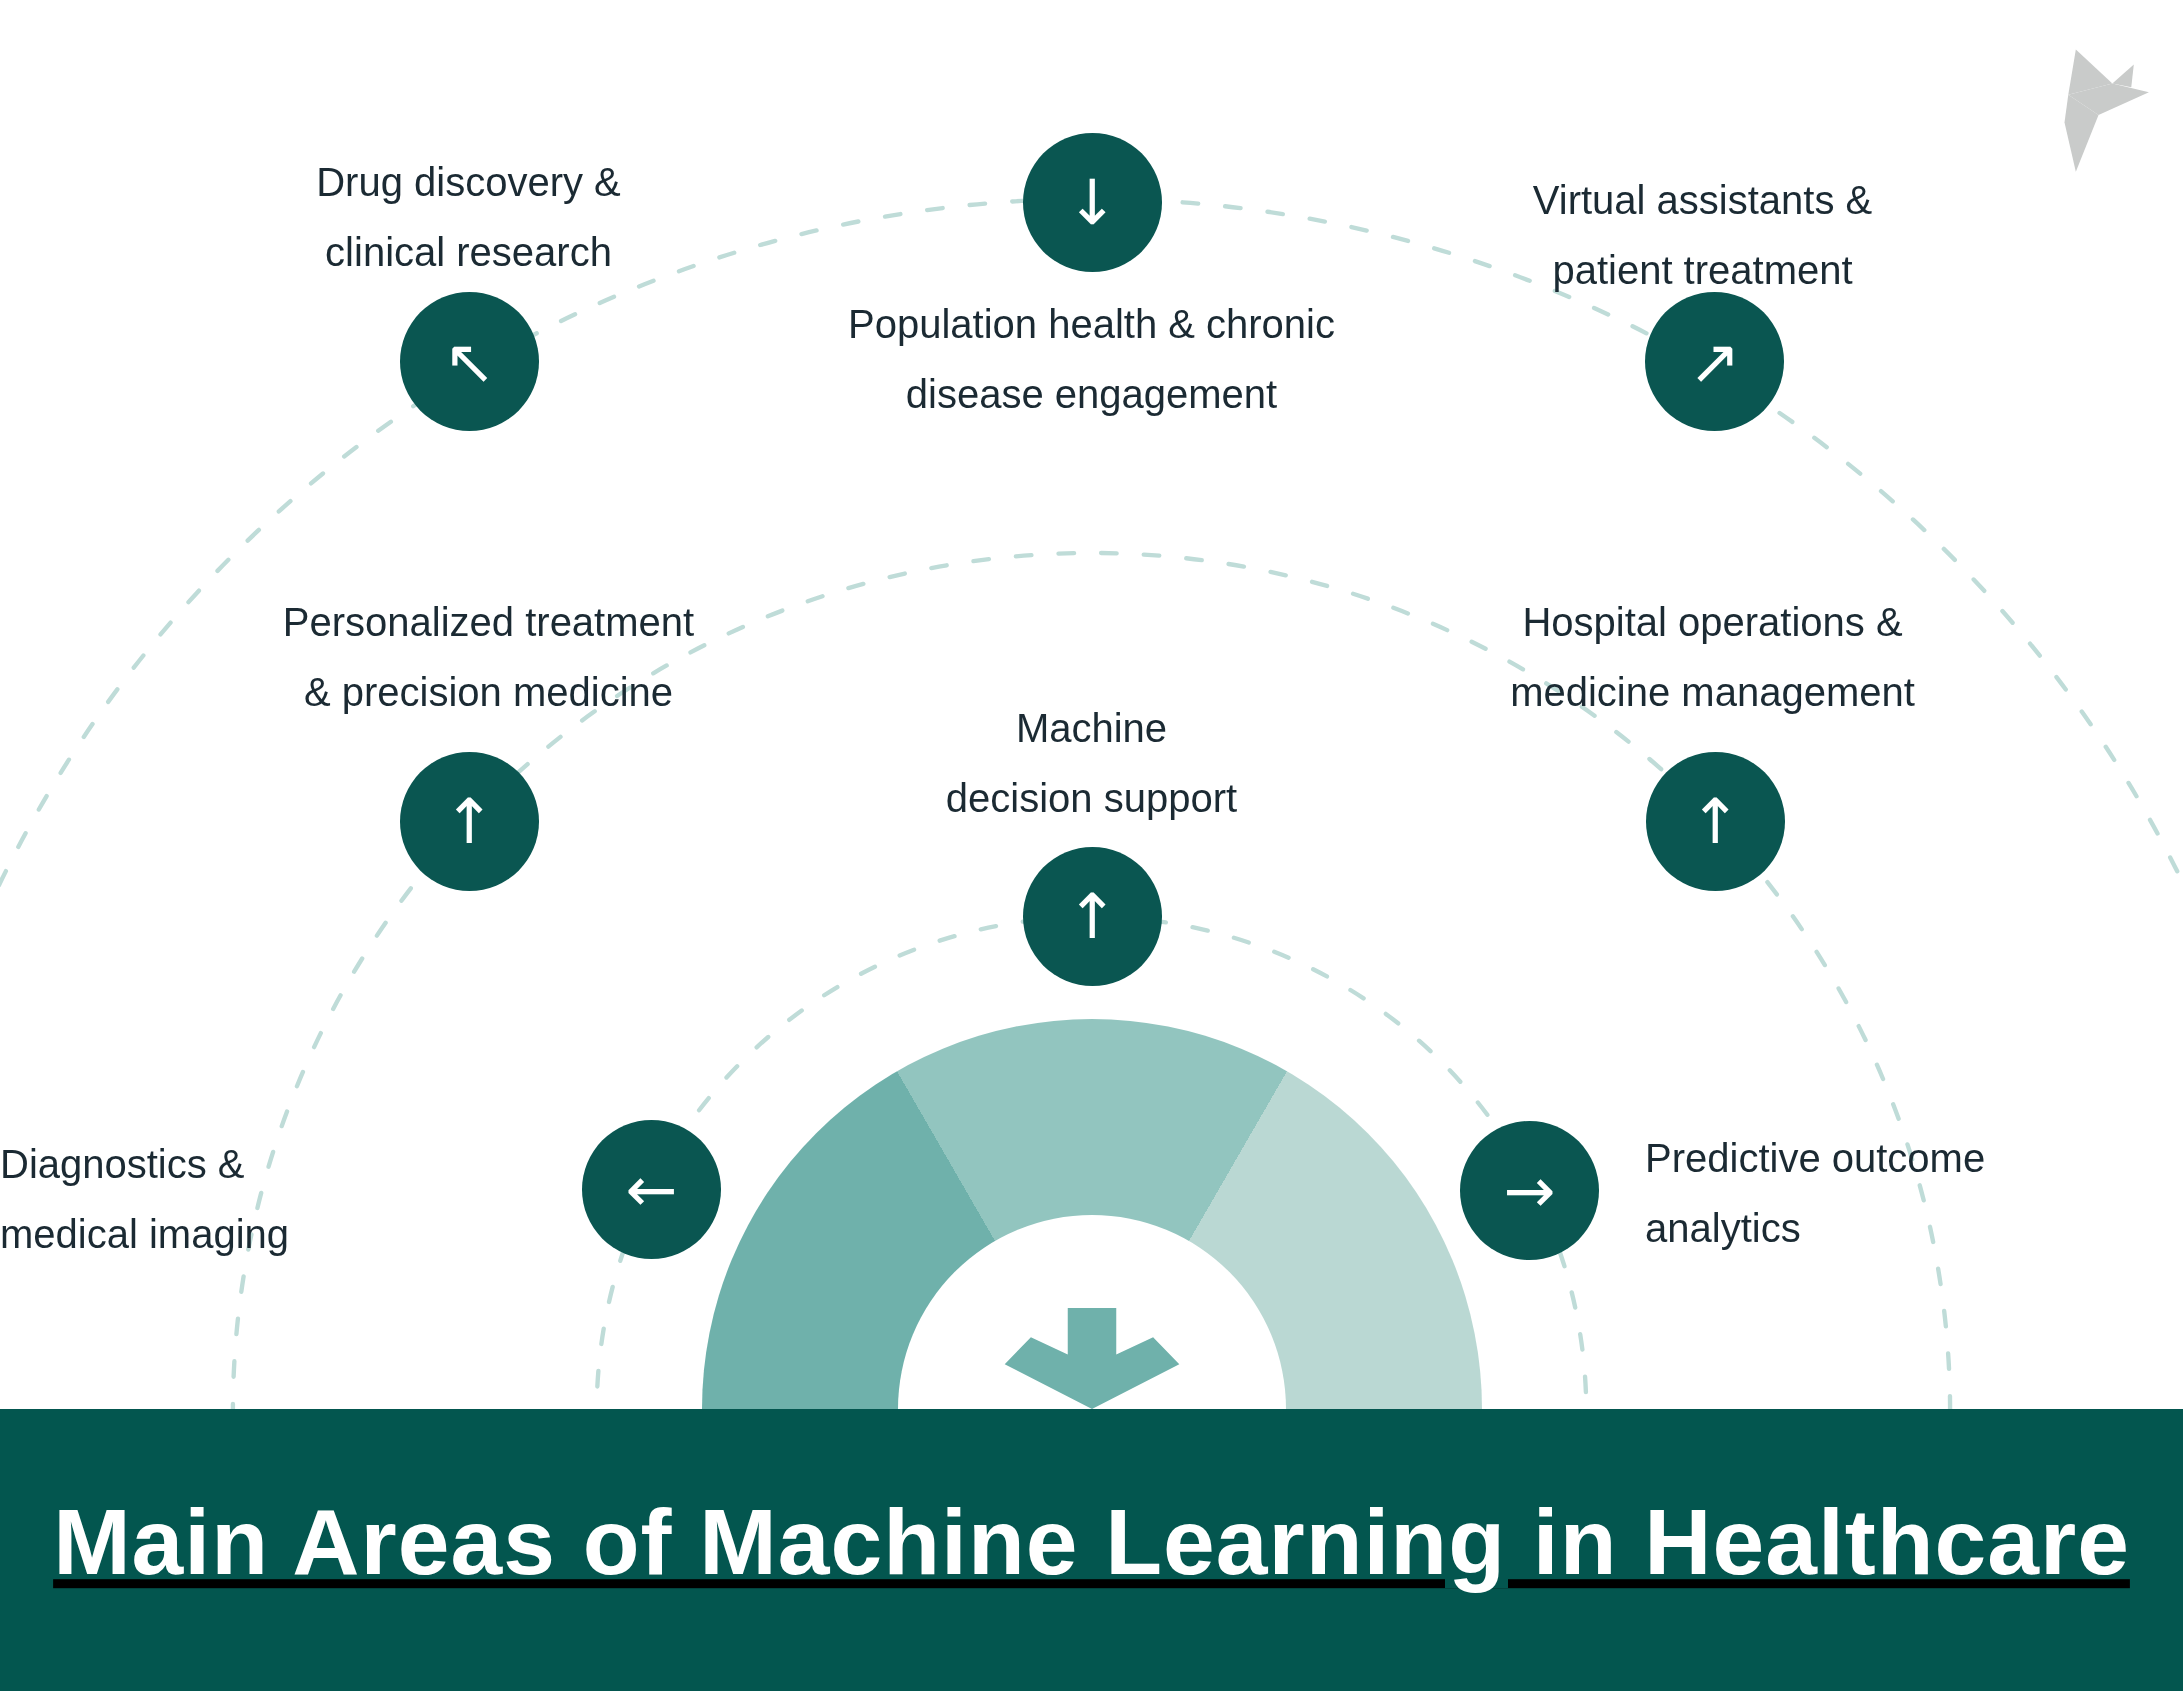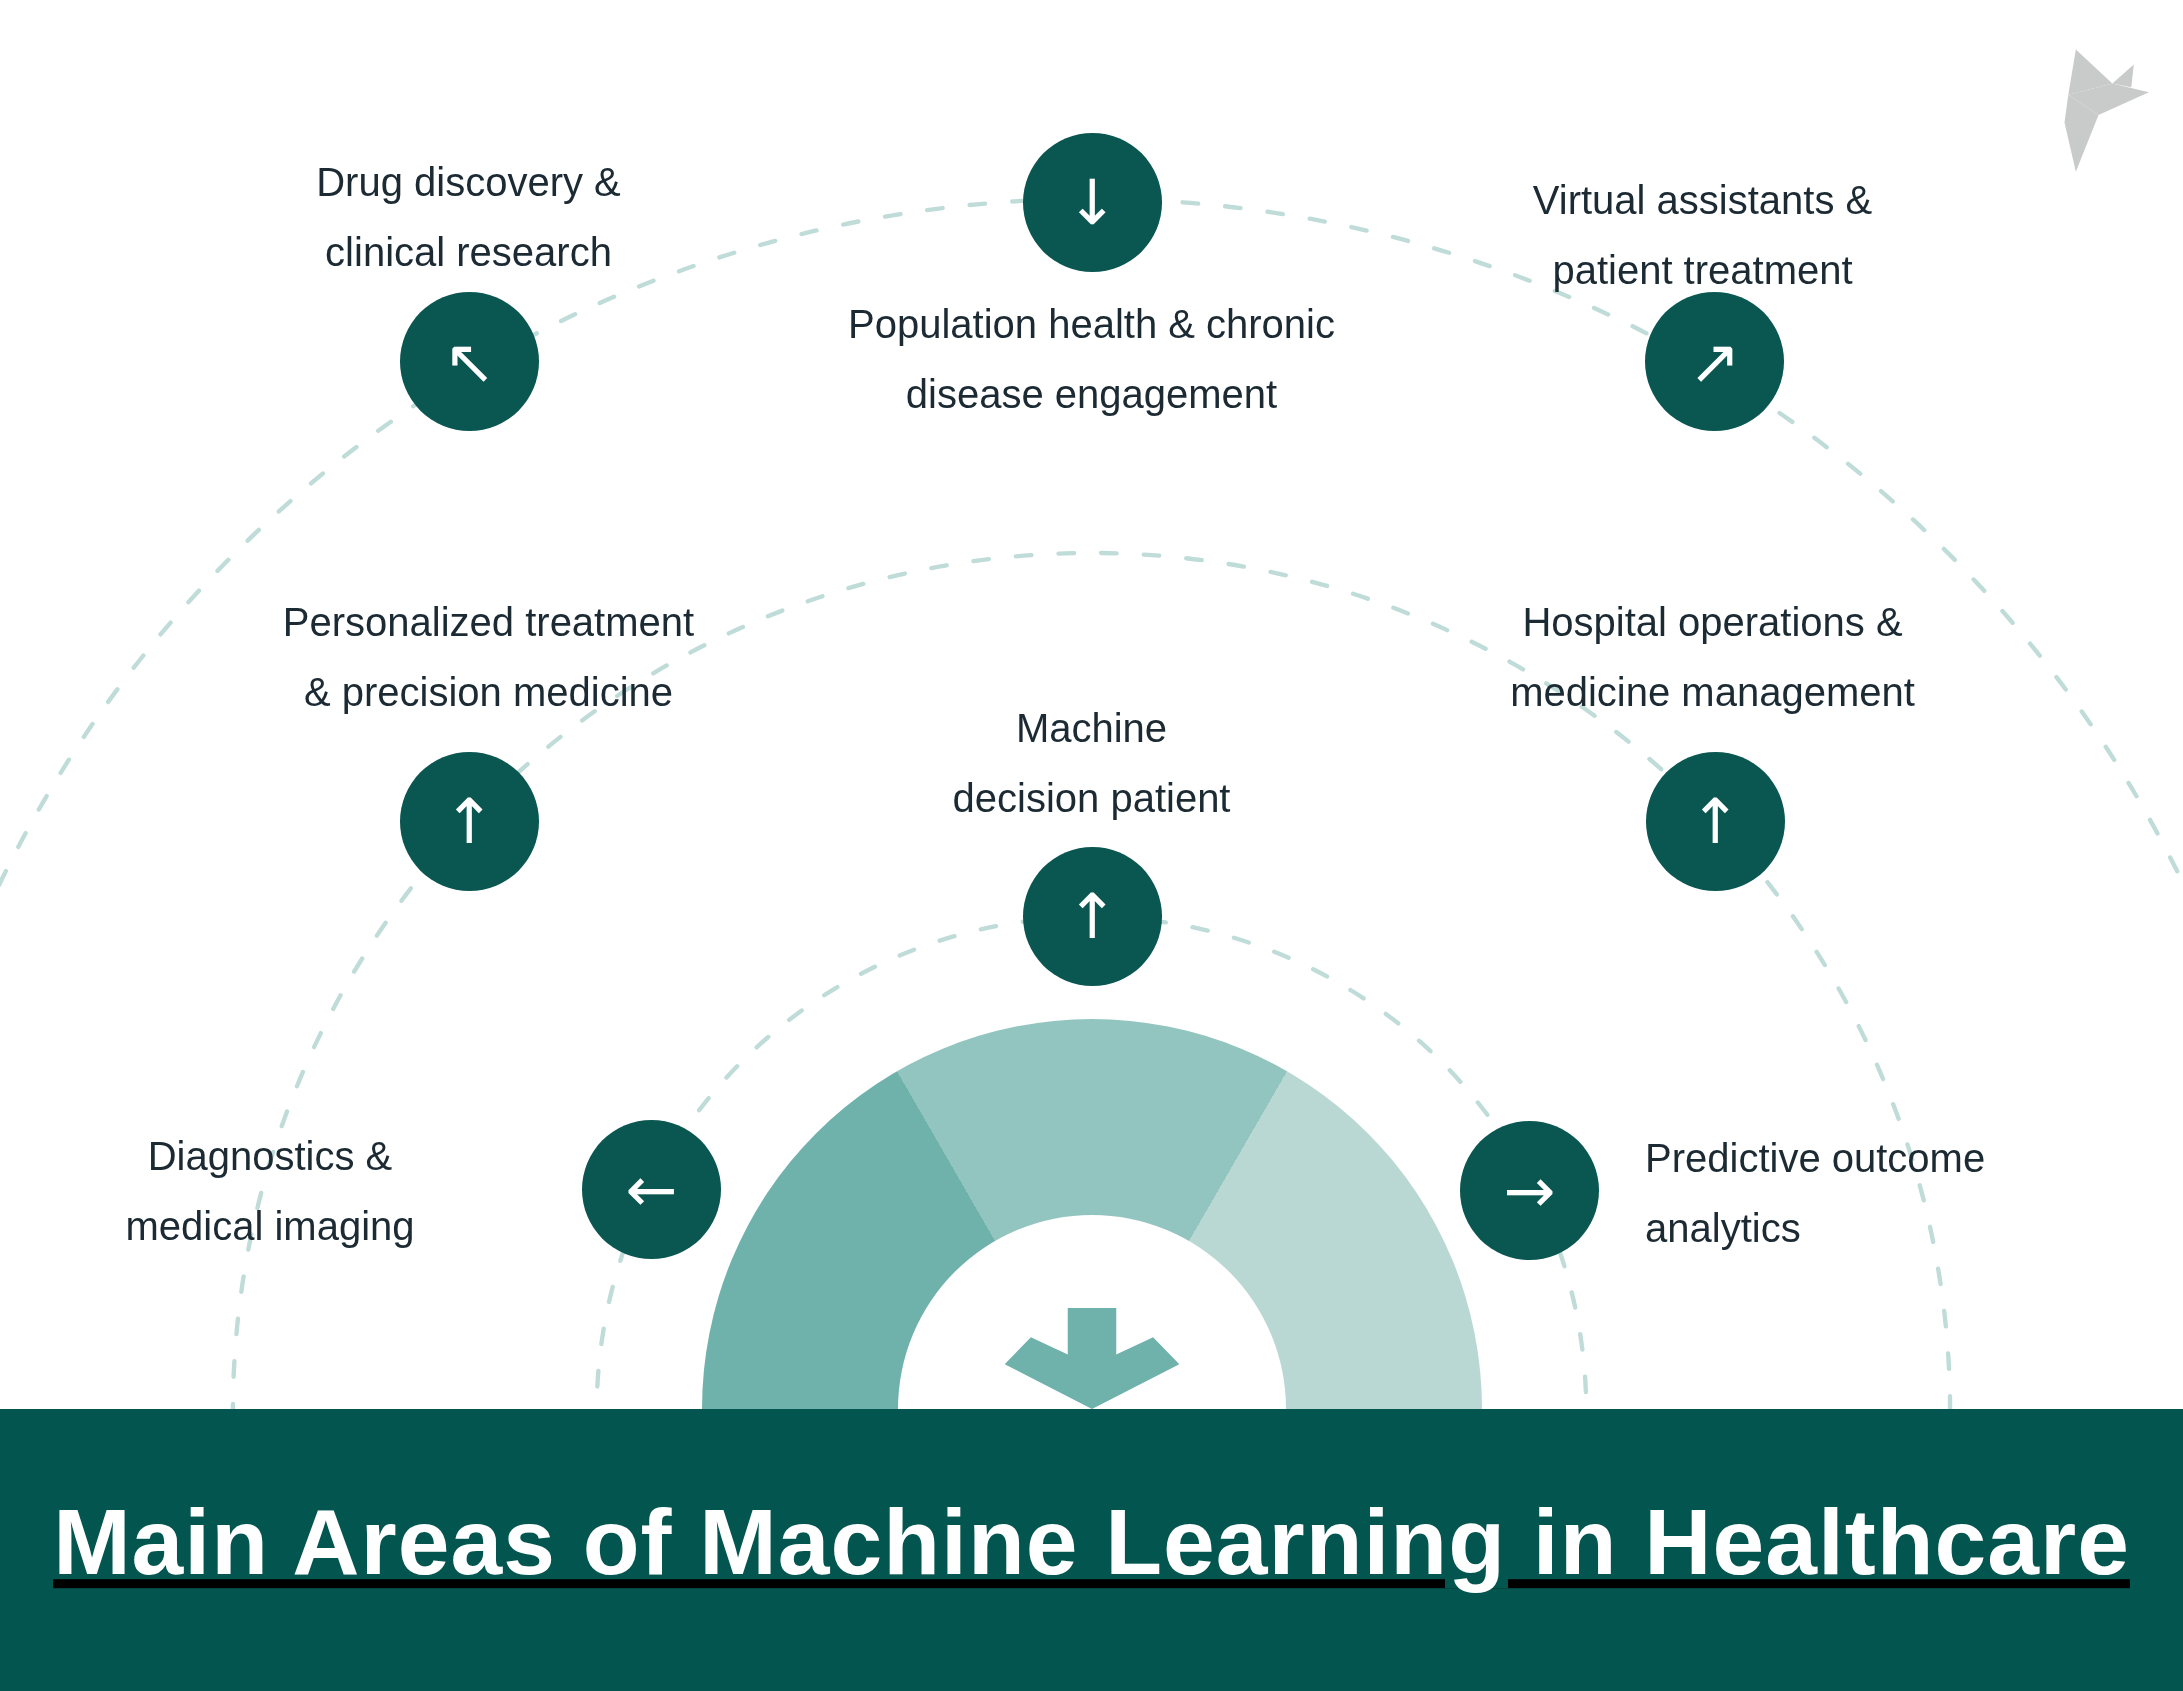--- a/index.html
+++ b/index.html
@@ -28,21 +28,21 @@
   .node{
     position:absolute;width:139px;height:139px;border-radius:50%;
     display:flex;align-items:center;justify-content:center;
     color:#ffffff;font-family:"DejaVu Sans",sans-serif;font-size:62px;line-height:1;
   }
   
   .label{
     position:absolute;color:#1b2a33;font-size:40px;line-height:70px;
     text-align:center;white-space:nowrap;
   }
-  .label.align-right{text-align:center;}
+  .label.align-right{text-align:left;margin-top:8px;}
   .label.align-left{text-align:left;}
   .label span{display:block;}
   
   .banner{
     position:absolute;left:0;top:1409px;width:2183px;height:282px;
     display:flex;align-items:center;justify-content:center;text-decoration:underline;
   }
   .banner h1{
     margin:0;color:#ffffff;font-size:93px;font-weight:800;
     letter-spacing:1px;white-space:nowrap;transform:translateY(-7.8px);
@@ -113,21 +113,21 @@
     <span>&amp; precision medicine</span>
   </div>
 
   <div class="label" style="left:1276px;top:587px;width:873px;">
     <span>Hospital operations &amp;</span>
     <span>medicine management</span>
   </div>
 
   <div class="label" style="left:655px;top:693px;width:873px;">
     <span>Machine</span>
-    <span>decision patient</span>
+    <span>decision support</span>
   </div>
 
   <div class="label align-right" style="left:0px;top:1121px;width:540px;">
     <span>Diagnostics &amp;</span>
     <span>medical imaging</span>
   </div>
 
   <div class="label align-left" style="left:1645px;top:1123px;width:540px;">
     <span>Predictive outcome</span>
     <span>analytics</span>

